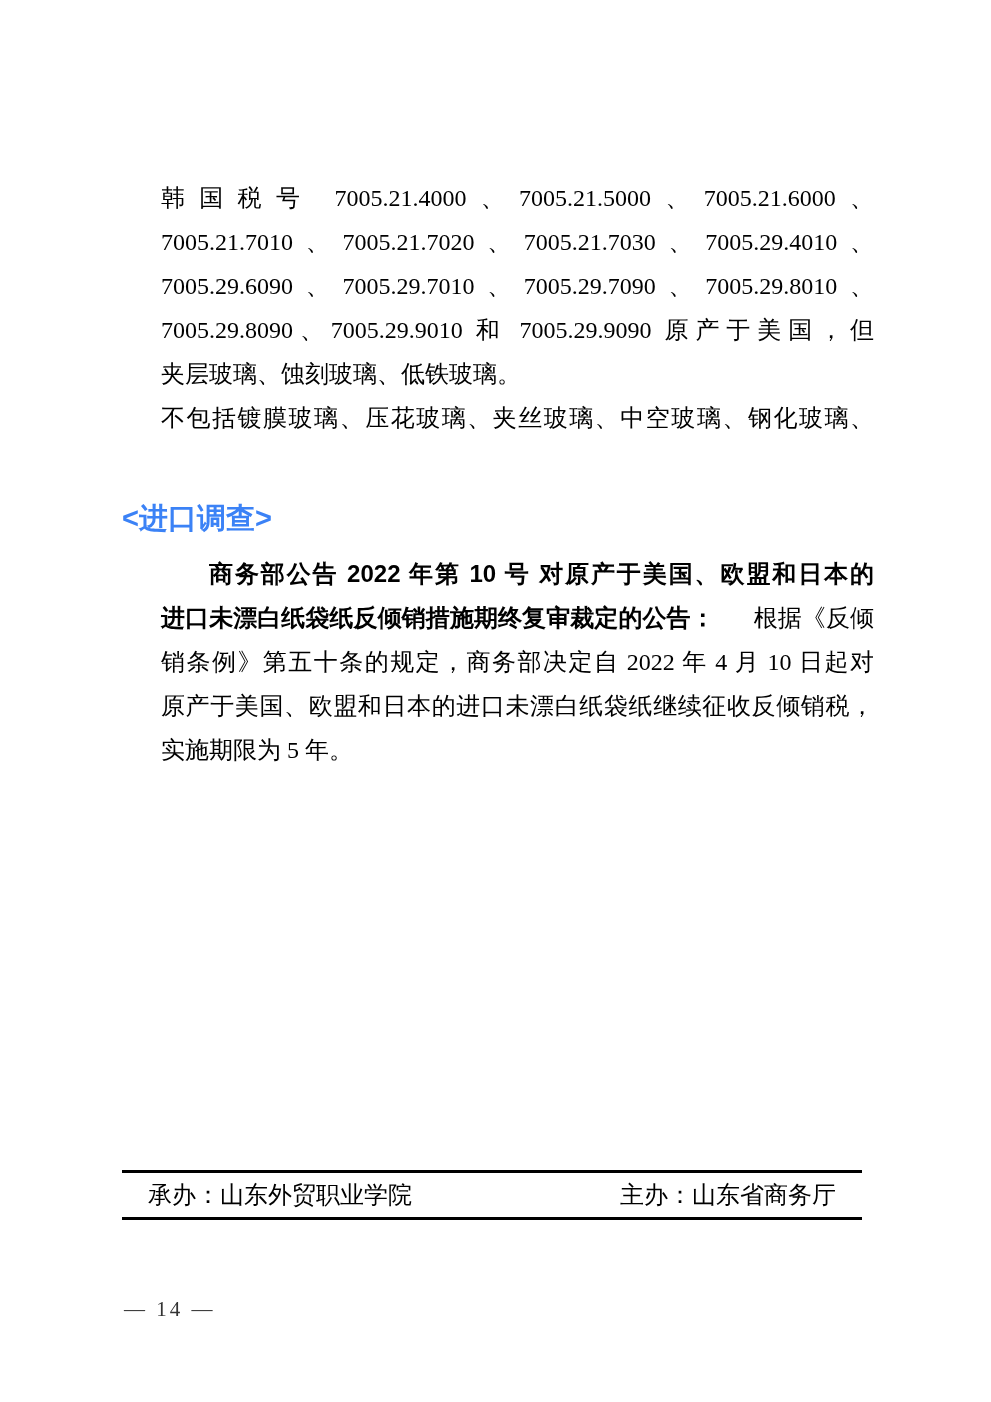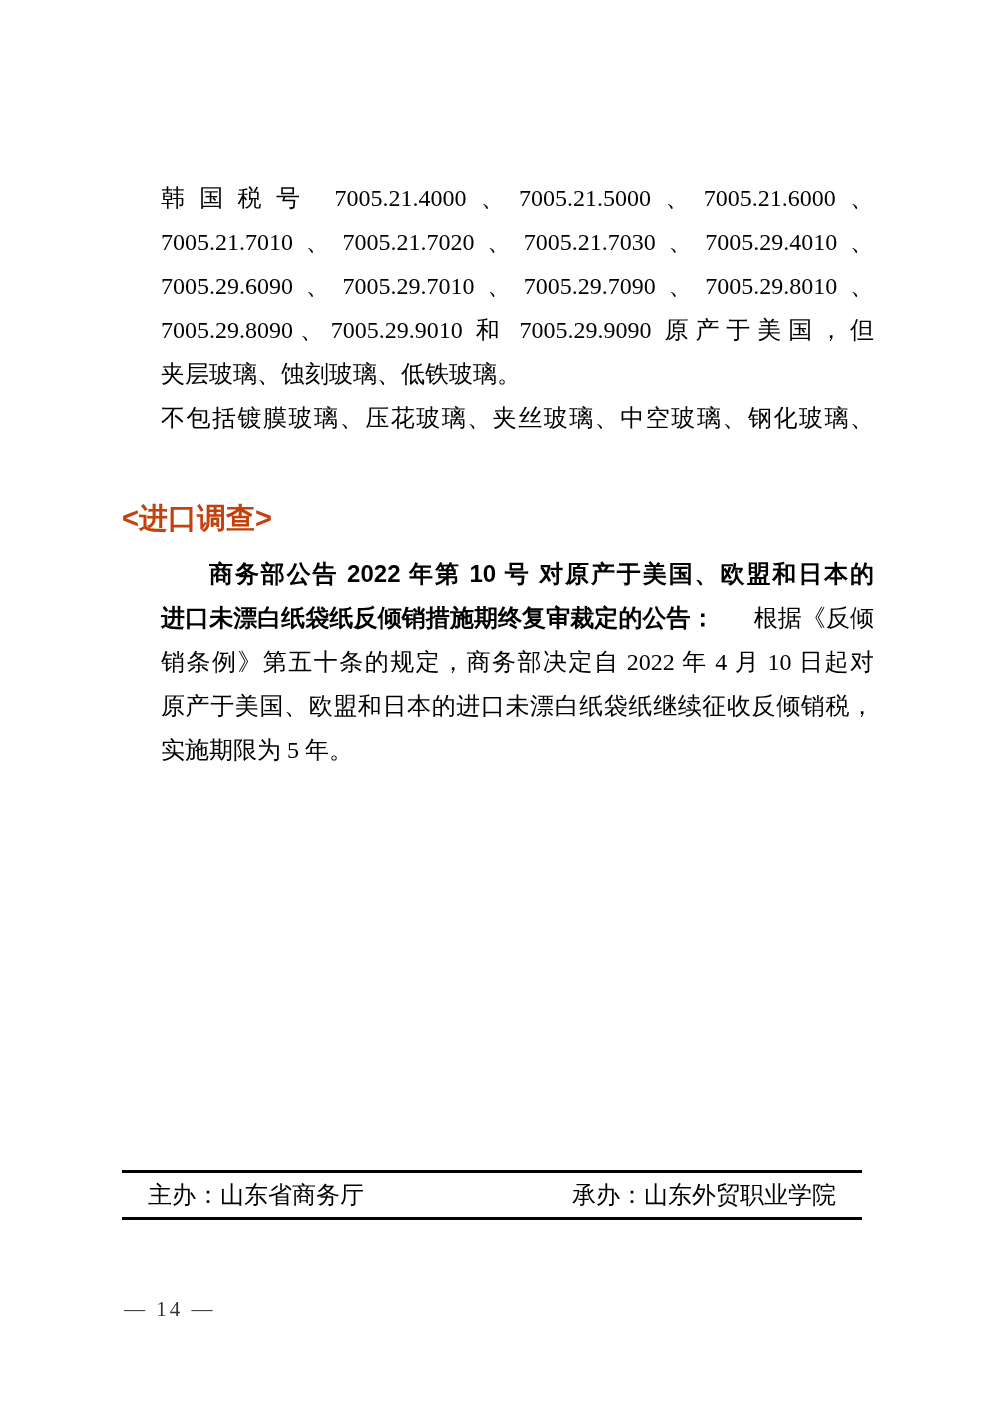--- a/index.html
+++ b/index.html
@@ -31,21 +31,21 @@
   .seg-bold {
     font-family: "Liberation Sans", "DejaVu Sans", sans-serif;
     font-weight: 700;
   }
   .section-heading {
     margin: 56px 0 12px 0;
     font-family: "Liberation Sans", "DejaVu Sans", sans-serif;
     font-weight: 700;
     font-size: 29px;
     line-height: 44px;
-    color: #c2410c;
+    color: #3b82f6;
   }
   .footer {
     position: absolute;
     left: 122px;
     top: 1170px;
     width: 740px;
     box-sizing: border-box;
     border-top: 3px solid #000000;
     border-bottom: 3px solid #000000;
     display: flex;
@@ -86,19 +86,19 @@
     <div class="para">
         <div class="tline ind"><span class="seg seg-bold">商务部公告 2022 年第 10 号 对原产于美国、欧盟和日本的</span></div>
         <div class="tline"><span class="seg seg-bold">进口未漂白纸袋纸反倾销措施期终复审裁定的公告：</span><span class="seg">根据《反倾</span></div>
         <div class="tline"><span class="seg">销条例》第五十条的规定，商务部决定自 2022 年 4 月 10 日起对</span></div>
         <div class="tline"><span class="seg">原产于美国、欧盟和日本的进口未漂白纸袋纸继续征收反倾销税，</span></div>
         <div class="tline no-just"><span class="seg">实施期限为 5 年。</span></div>
       </div>
   </div>
 
   <div class="footer">
+    <span class="footer-text">承办：山东外贸职业学院</span>
     <span class="footer-text">主办：山东省商务厅</span>
-    <span class="footer-text">承办：山东外贸职业学院</span>
   </div>
 
   <div class="page-number">— 14 —</div>
 
 </div>
 
 </body></html>

